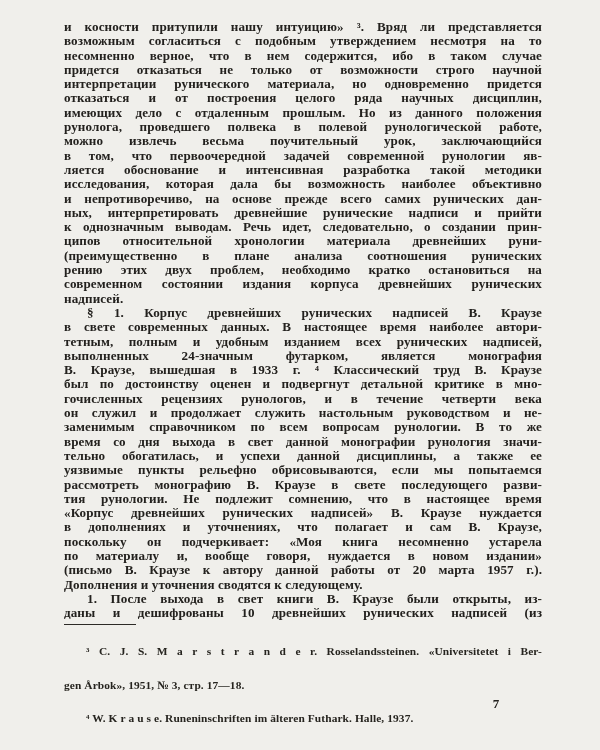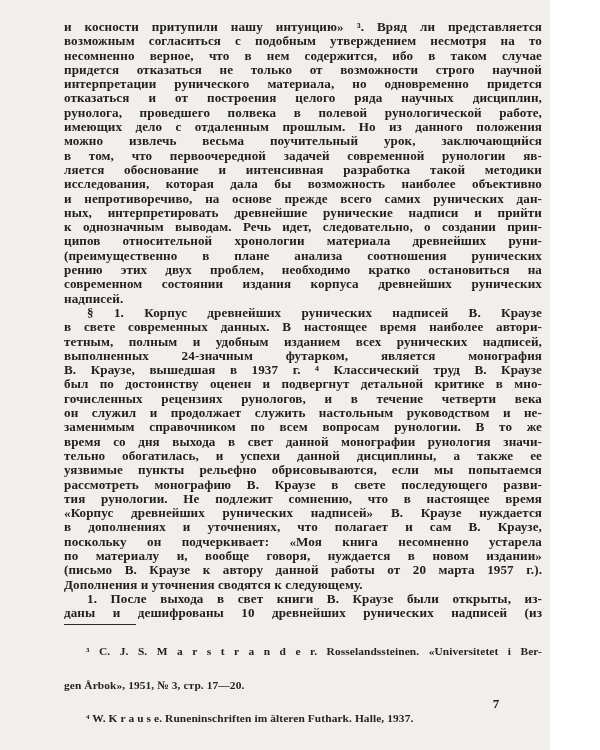--- a/index.html
+++ b/index.html
@@ -1,18 +1,18 @@
 <!DOCTYPE html>
 <html><head>
 <meta charset="utf-8">
 <style>
   html, body { margin: 0; padding: 0; }
   .page {
     position: relative;
-    width: 550px;
+    width: 600px;
     height: 750px;
     background: linear-gradient(135deg, #f1f0ec 0%, #efeeea 55%, #edecе8 100%);
     background-color: #f0efeb;
     overflow: hidden;
   }
   .textblock {
     position: absolute;
     left: 64px;
     top: 20px;
     width: 478px;
@@ -66,41 +66,41 @@
 <div class="page">
   <div class="textblock">
     <div>
         <div>
           <div class="line">и косности притупили нашу интуицию» ³. Вряд ли представляется</div>
           <div class="line">возможным согласиться с подобным утверждением несмотря на то</div>
           <div class="line">несомненно верное, что в нем содержится, ибо в таком случае</div>
           <div class="line">придется отказаться не только от возможности строго научной</div>
           <div class="line">интерпретации рунического материала, но одновременно придется</div>
           <div class="line">отказаться и от построения целого ряда научных дисциплин,</div>
+          <div class="line">имеющих дело с отдаленным прошлым. Но из данного положения</div>
           <div class="line">рунолога, проведшего полвека в полевой рунологической работе,</div>
-          <div class="line">имеющих дело с отдаленным прошлым. Но из данного положения</div>
           <div class="line">можно извлечь весьма поучительный урок, заключающийся</div>
           <div class="line">в том, что первоочередной задачей современной рунологии яв-</div>
           <div class="line">ляется обоснование и интенсивная разработка такой методики</div>
           <div class="line">исследования, которая дала бы возможность наиболее объективно</div>
           <div class="line">и непротиворечиво, на основе прежде всего самих рунических дан-</div>
           <div class="line">ных, интерпретировать древнейшие рунические надписи и прийти</div>
           <div class="line">к однозначным выводам. Речь идет, следовательно, о создании прин-</div>
           <div class="line">ципов относительной хронологии материала древнейших руни-</div>
           <div class="line">(преимущественно в плане анализа соотношения рунических</div>
           <div class="line">рению этих двух проблем, необходимо кратко остановиться на</div>
           <div class="line">современном состоянии издания корпуса древнейших рунических</div>
           <div class="line last">надписей.</div>
         </div>
         <div>
           <div class="line indent">§ 1. Корпус древнейших рунических надписей В. Краузе</div>
           <div class="line">в свете современных данных. В настоящее время наиболее автори-</div>
           <div class="line">тетным, полным и удобным изданием всех рунических надписей,</div>
           <div class="line">выполненных 24-значным футарком, является монография</div>
-          <div class="line">В. Краузе, вышедшая в 1937 г. ⁴ Классический труд В. Краузе</div>
+          <div class="line">В. Краузе, вышедшая в 1933 г. ⁴ Классический труд В. Краузе</div>
           <div class="line">был по достоинству оценен и подвергнут детальной критике в мно-</div>
           <div class="line">гочисленных рецензиях рунологов, и в течение четверти века</div>
           <div class="line">он служил и продолжает служить настольным руководством и не-</div>
           <div class="line">заменимым справочником по всем вопросам рунологии. В то же</div>
           <div class="line">время со дня выхода в свет данной монографии рунология значи-</div>
           <div class="line">тельно обогатилась, и успехи данной дисциплины, а также ее</div>
           <div class="line">уязвимые пункты рельефно обрисовываются, если мы попытаемся</div>
           <div class="line">рассмотреть монографию В. Краузе в свете последующего разви-</div>
           <div class="line">тия рунологии. Не подлежит сомнению, что в настоящее время</div>
           <div class="line">«Корпус древнейших рунических надписей» В. Краузе нуждается</div>
@@ -112,21 +112,21 @@
         </div>
         <div>
           <div class="line indent">1. После выхода в свет книги В. Краузе были открыты, из-</div>
           <div class="line">даны и дешифрованы 10 древнейших рунических надписей (из</div>
         </div>
       </div>
     <div class="footnote-rule"></div>
     <div>
         <div>
           <div class="fline indent">³ C. J. S. M a r s t r a n d e r.  Rosselandssteinen.  «Universitetet i Ber-</div>
-          <div class="fline last">gen Årbok», 1951, № 3, стр. 17—20.</div>
+          <div class="fline last">gen Årbok», 1951, № 3, стр. 17—18.</div>
         </div>
         <div>
           <div class="fline indent last">⁴ W.  K r a u s e.  Runeninschriften im älteren Futhark. Halle, 1937.</div>
         </div>
       </div>
   </div>
   <div class="pagenum">7</div>
 </div>
 
 </body></html>

